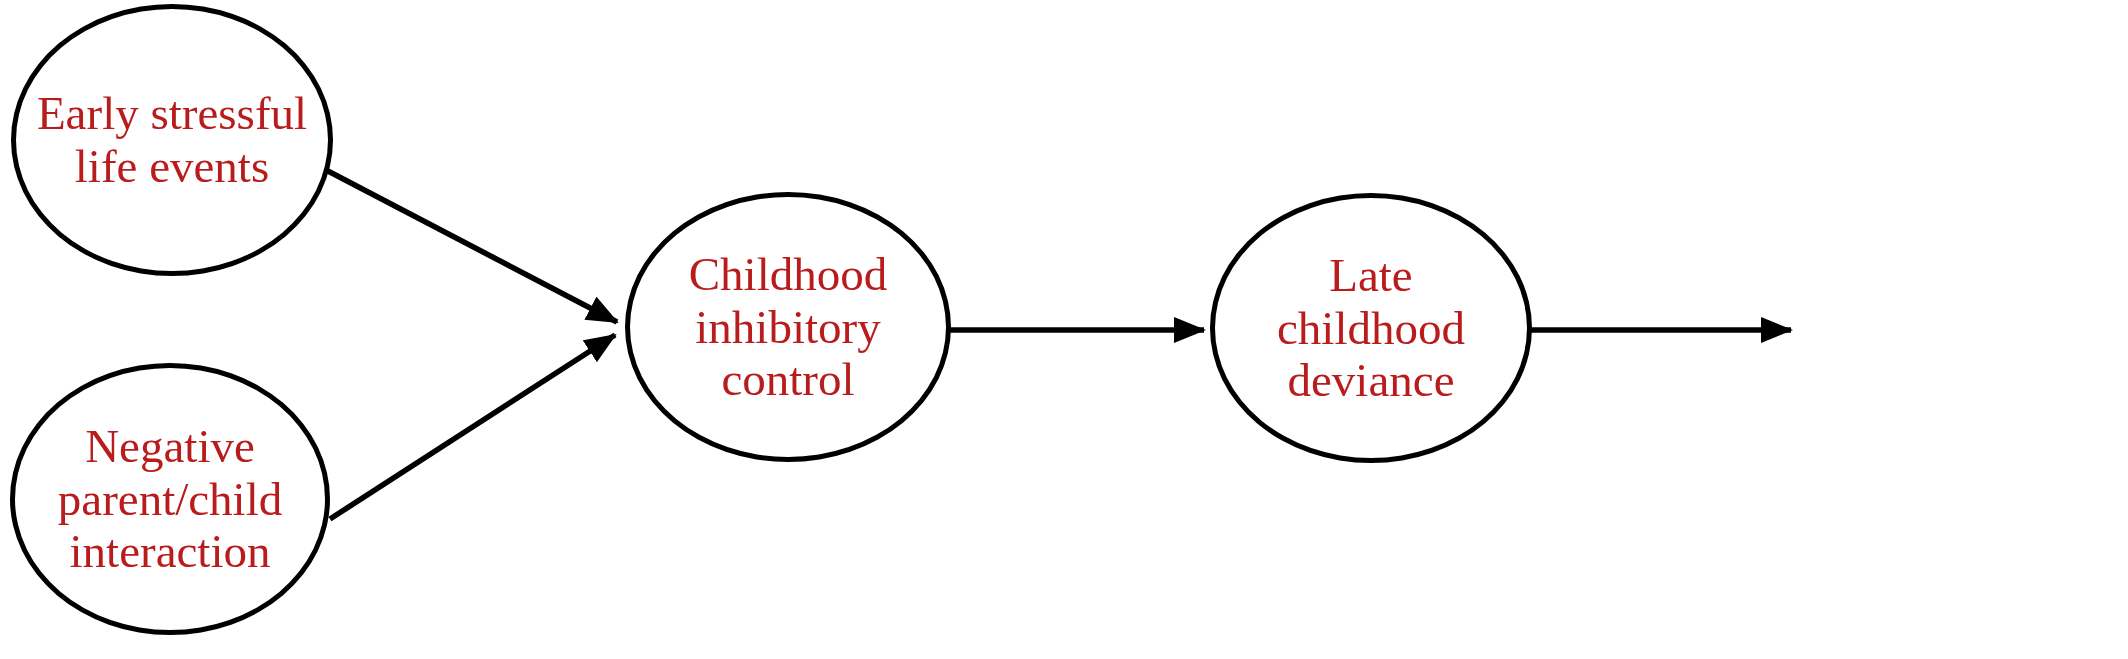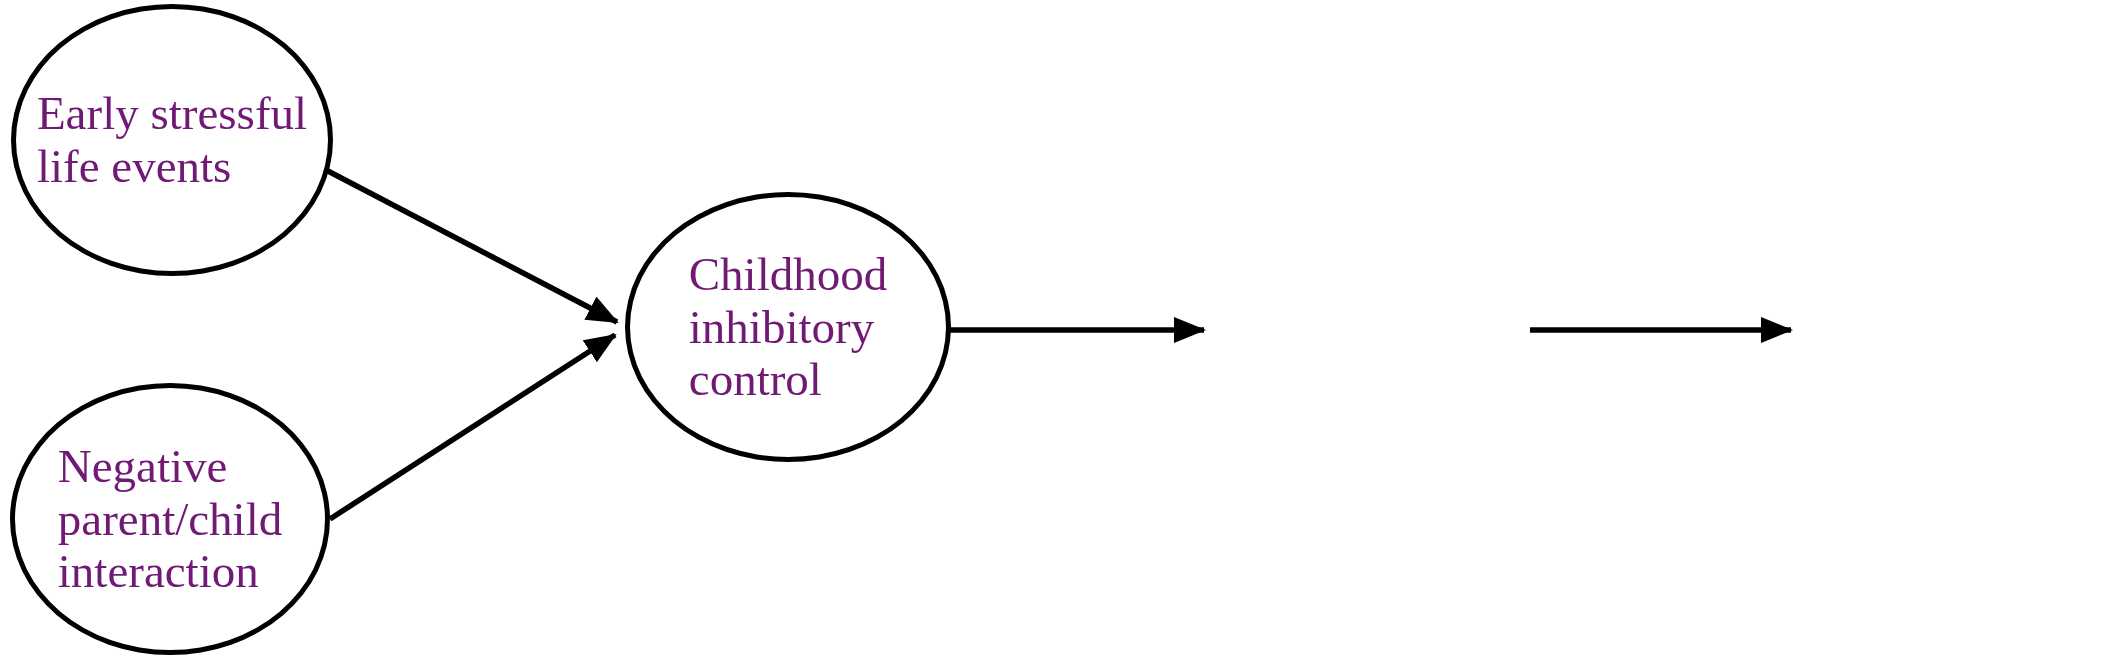--- a/index.html
+++ b/index.html
@@ -28,28 +28,29 @@
   }
   .node {
     position: absolute;
     box-sizing: border-box;
     border: 5px solid #000000;
     border-radius: 50%;
     background: #ffffff;
     display: flex;
     align-items: center;
     justify-content: center;
+    text-align: center;
     white-space: pre-line;
     font-size: 47px;
     line-height: 1.12;
-    color: #701a75;
+    color: #b91c1c;
   }
   
   #node-early-stressful        { left: 11px;   top: 4px;   width: 322px; height: 272px; }
-  #node-negative-parent-child  { left: 10px;   top: 383px; width: 320px; height: 272px; }
+  #node-negative-parent-child  { left: 10px;   top: 363px; width: 320px; height: 272px; }
   #node-inhibitory-control     { left: 625px;  top: 192px; width: 326px; height: 270px; }
   #node-late-childhood-deviance{ left: 1210px; top: 193px; width: 322px; height: 270px; }
   #node-adolescent-substance   { left: 1797px; top: 193px; width: 324px; height: 268px; }
 </style>
 </head>
 <body>
 
 <div class="canvas">
 
   <svg class="edges-layer" viewBox="0 0 2128 659" xmlns="http://www.w3.org/2000/svg">
@@ -74,15 +75,20 @@
 parent/child
 interaction</span>
   </div>
 
   <div class="node" id="node-inhibitory-control">
     <span>Childhood
 inhibitory
 control</span>
   </div>
 
+  <div class="node" id="node-late-childhood-deviance">
+    <span>Late
+childhood
+deviance</span>
+  </div>
 
 
 </div>
 
 </body></html>

